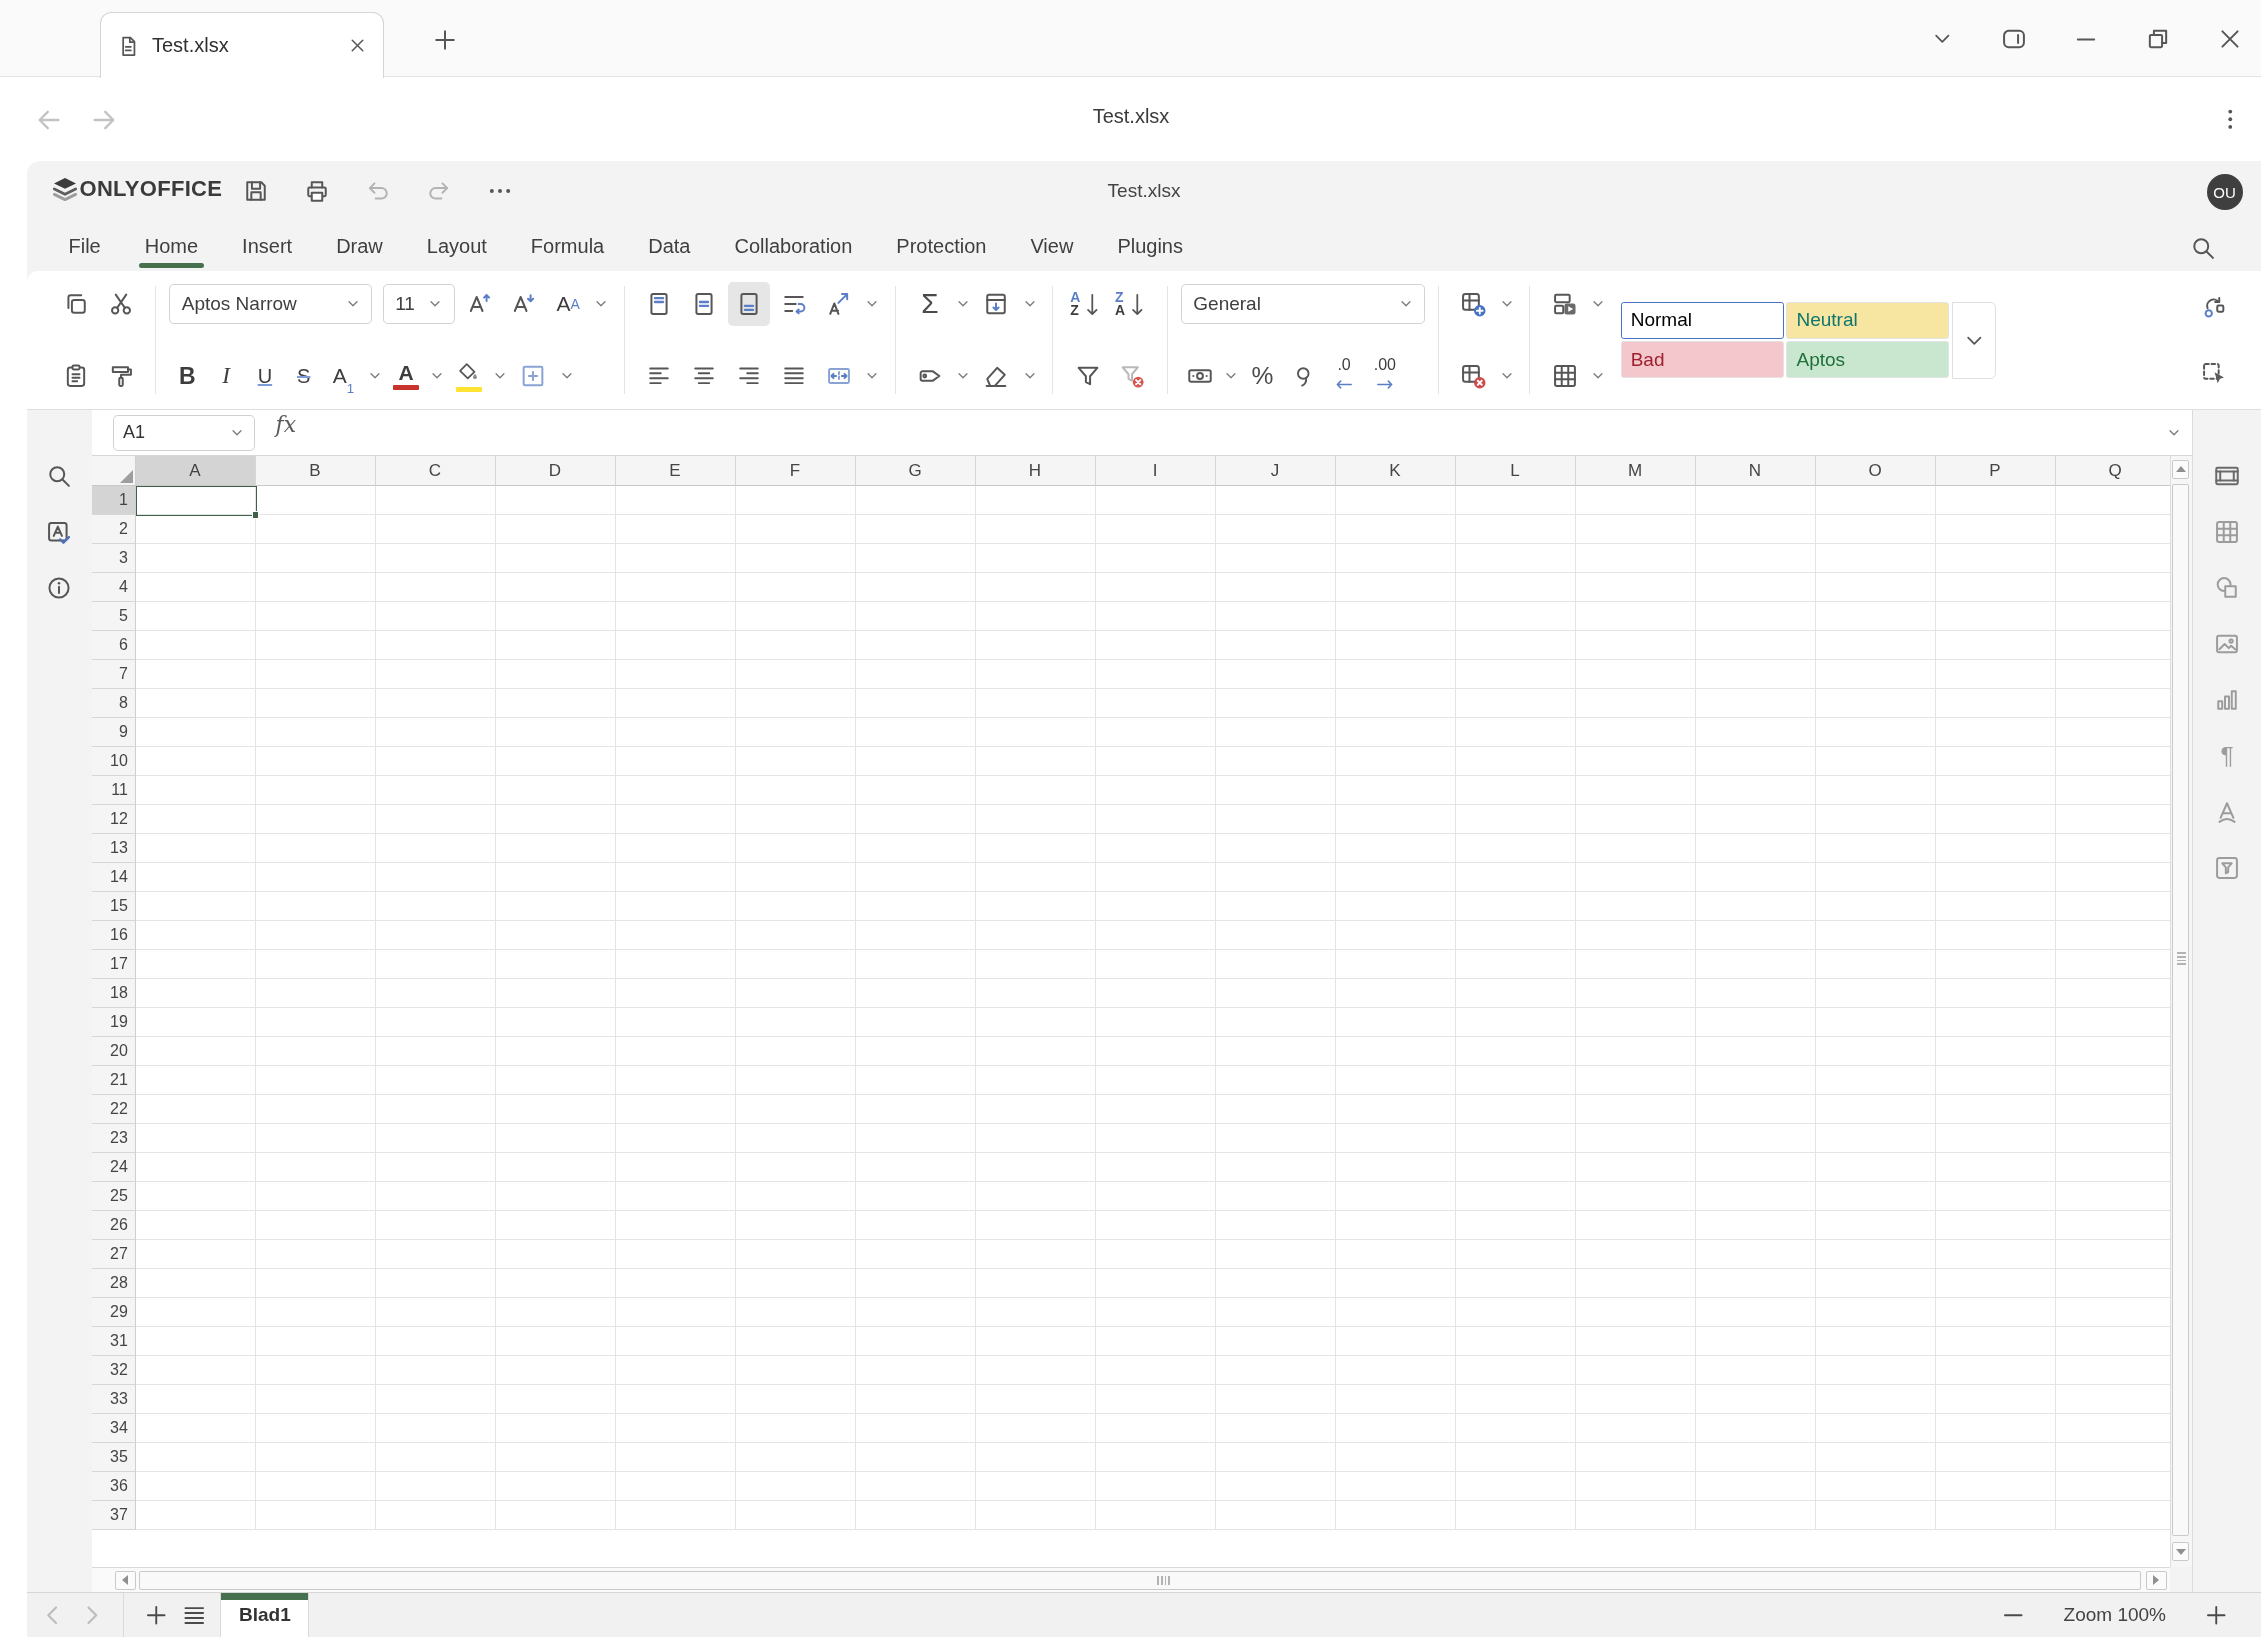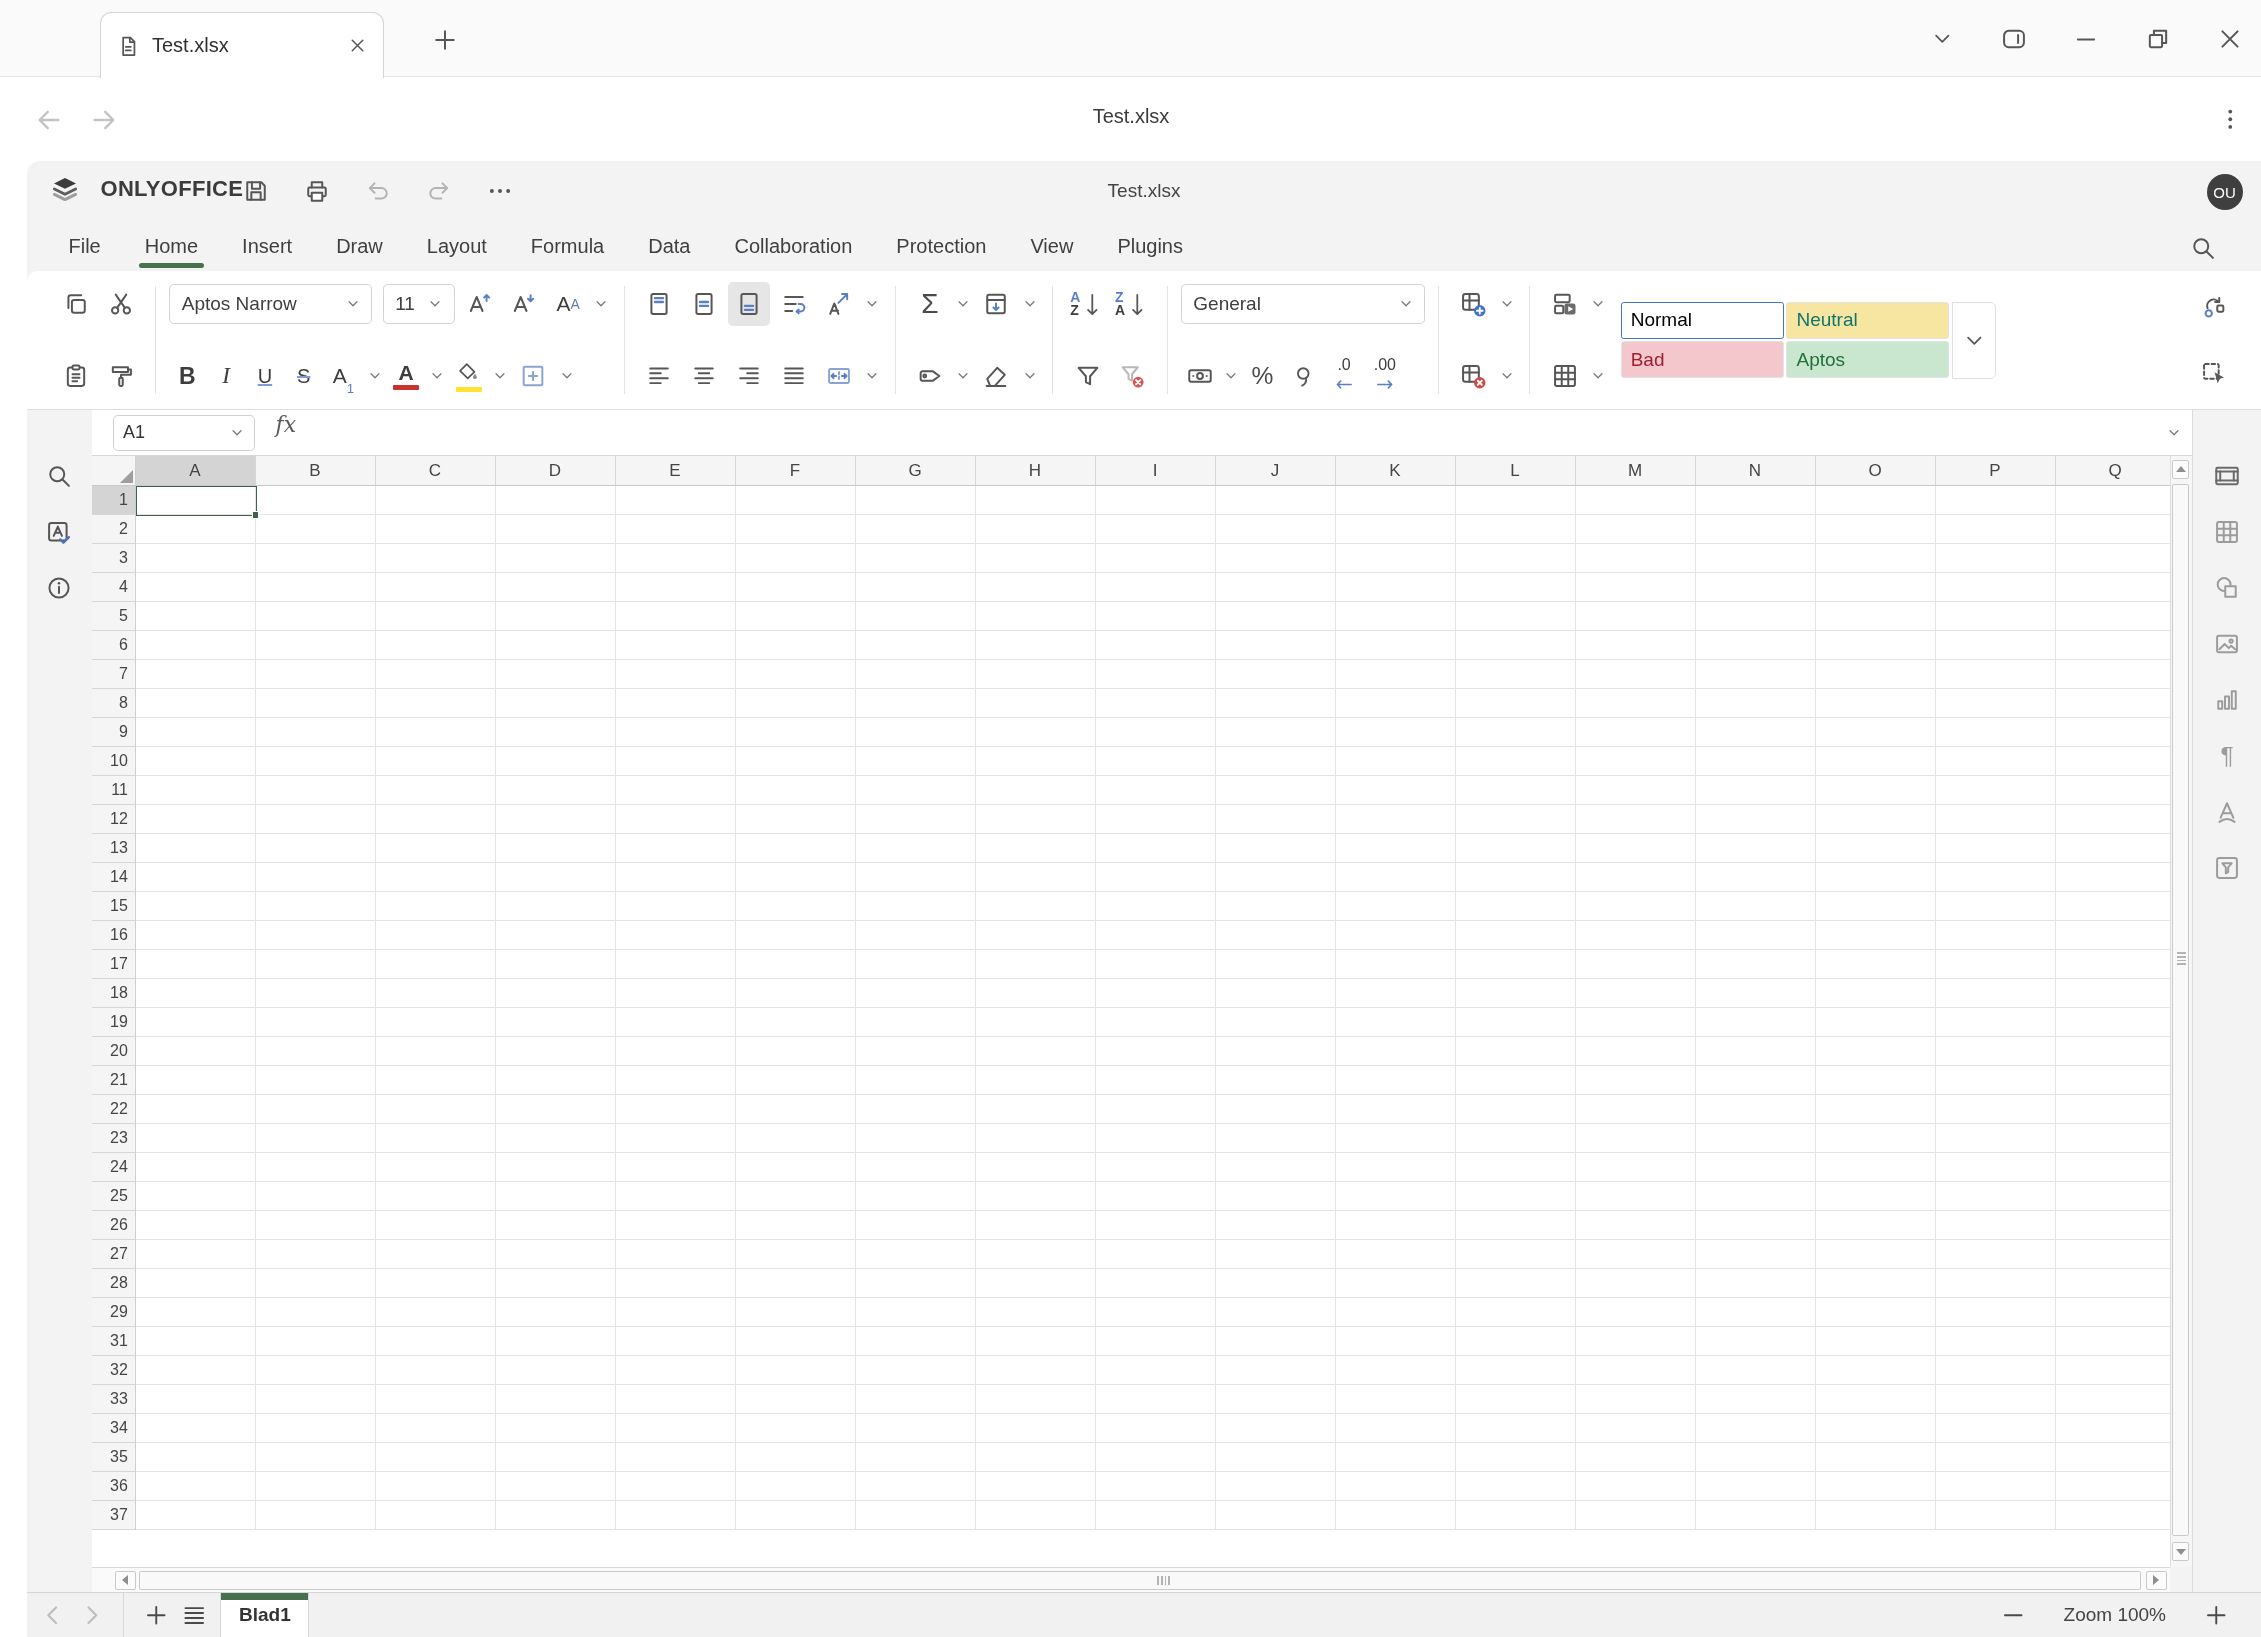--- a/index.html
+++ b/index.html
@@ -26,21 +26,21 @@
   #navtitle { position:absolute; left:0; right:0; top:26.5px; text-align:center;
     font-size:20px; color:#3b3b3b; }
   #kebab { position:absolute; right:15px; top:24.6px; width:34px; height:34px; }
 
   
   #editor { position:absolute; left:26.5px; top:161px; width:2235px; height:1476px;
     background:#f3f3f3; border-radius:13.2px 0 0 0; }
 
   
   #edheader { position:absolute; left:0; top:0; right:0; height:62px; }
-  #brandbox { position:absolute; left:23px; top:13.2px; display:flex; align-items:center; gap:21px; }
+  #brandbox { position:absolute; left:23px; top:13.2px; display:flex; align-items:center; gap:0; }
   #brandname { font-size:22px; font-weight:bold; color:#3b3b3b; letter-spacing:0.3px; }
   #edactions { position:absolute; left:210px; top:11.4px; display:flex; gap:23px; }
   .hbtn { width:38px; height:38px; display:flex; align-items:center; justify-content:center; border-radius:3.8px; }
   .hbtn.disabled { opacity:.4; }
   #edtitle { position:absolute; left:0; right:0; top:19px; text-align:center; font-size:19px; color:#444; }
   #avatar { position:absolute; right:19px; top:13.2px; width:36px; height:36px; border-radius:50%;
     background:#3f3f3f; color:#fff; font-size:15px; display:flex; align-items:center; justify-content:center; }
 
   
   #edtabs { position:absolute; left:0; top:62px; right:0; height:47px; }

